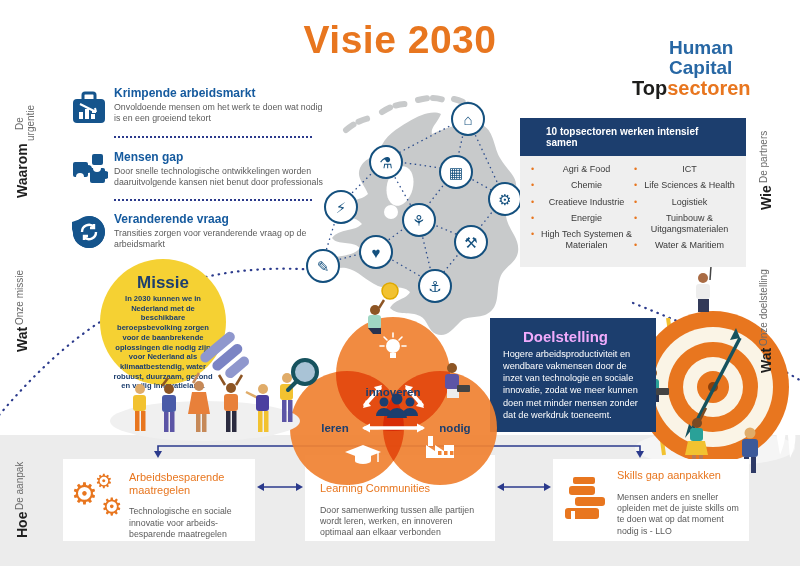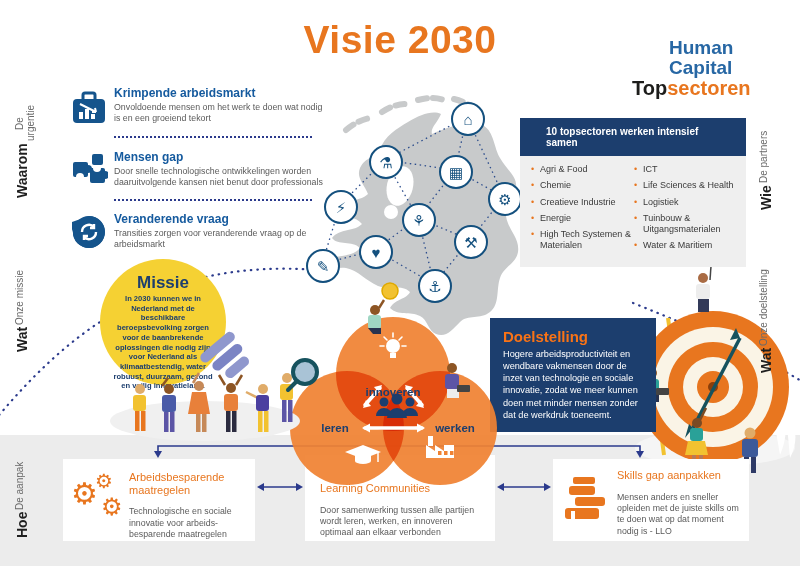--- a/index.html
+++ b/index.html
@@ -29,32 +29,32 @@
   .usep{position:absolute;left:114px;width:198px;border-top:2px dotted #2B3A8C;z-index:4;}
   
   .map{position:absolute;left:280px;top:88px;width:260px;height:250px;z-index:2;}
   .nicon{position:absolute;width:30px;height:30px;border:2.5px solid #14507E;border-radius:50%;
          background:#fff;color:#14507E;display:flex;align-items:center;justify-content:center;
          font-size:15px;line-height:1;z-index:3;}
   
   .tsbox{position:absolute;left:520px;top:118px;width:226px;z-index:5;}
   .tsbox .hd{background:#1C3E6E;color:#fff;font-weight:bold;font-size:10px;padding:8px 26px;}
   .tsbox .bd{background:#EFEFEF;display:flex;padding:8px 10px 10px;}
-  .tsbox ul{list-style:none;margin:0;padding:0;width:50%;}
+  .tsbox ul{list-style:none;margin:0;padding:0;width:50%;text-align:center;}
   .tsbox li{font-size:9px;color:#3A3A3A;margin:0 0 5px;position:relative;padding-left:10px;line-height:1.25;}
   .tsbox li::before{content:"•";color:#E8761F;position:absolute;left:1px;top:0;}
   
   .missie{position:absolute;left:100px;top:259px;width:126px;height:126px;border-radius:50%;
           background:#F5D133;z-index:4;text-align:center;}
   .missie .tt{font-size:17px;font-weight:bold;color:#1C3E6E;margin-top:14px;}
   .missie .bd{font-size:7.6px;color:#1C3E6E;line-height:1.28;padding:1px 10px 0;font-weight:bold;}
   
   .doel{position:absolute;left:490px;top:318px;width:166px;height:114px;background:#1C3E6E;
         z-index:5;box-sizing:border-box;padding:10px 13px;}
-  .doel .tt{color:#f97316;font-size:15px;font-weight:bold;margin-bottom:3px;}
+  .doel .tt{color:#f0abfc;font-size:15px;font-weight:bold;margin-bottom:3px;margin-left:20px;}
   .doel .bd{color:#fff;font-size:9.2px;line-height:1.32;}
   
   .venn{position:absolute;left:270px;top:300px;width:260px;height:200px;z-index:6;}
   .vlab{position:absolute;font-size:11.5px;font-weight:bold;color:#1C3E6E;text-align:center;z-index:7;}
   
   .card{position:absolute;background:#fff;z-index:4;box-sizing:border-box;}
   .card .tt{font-size:11px;font-weight:normal;color:#E8761F;line-height:1.15;margin-bottom:10px;}
   .card .bd{font-size:8.8px;color:#5A5A5A;line-height:1.3;}
   #card1{left:63px;top:459px;width:192px;height:82px;}
   #card1 .tx{position:absolute;left:66px;top:12px;width:118px;}
@@ -361,21 +361,21 @@
           <path d="M93 108 l8 -2 l-5 -6 z"></path>
         <path d="M135 85 l8 2 l-5 6 z"></path>
           <path d="M154 108 l-8 -2 l5 -6 z"></path>
         <path d="M92 128 l8 -4.5 v9 z"></path>
           <path d="M155 128 l-8 -4.5 v9 z"></path>
       </g>
     </svg>
   </div>
   <div class="vlab" style="left:348px;top:386px;width:90px;">innoveren</div>
   <div class="vlab" style="left:305px;top:422px;width:60px;">leren</div>
-  <div class="vlab" style="left:422px;top:422px;width:66px;">werken</div>
+  <div class="vlab" style="left:422px;top:422px;width:66px;">nodig</div>
 
   <svg class="layer" width="800" height="566" style="z-index:7">
     <ellipse cx="205" cy="421" rx="95" ry="20" fill="#F0F0F0"></ellipse>
     <g transform="rotate(-40 228 358)">
       <rect x="206" y="338" width="42" height="10" rx="5" fill="#8F97CD"></rect>
       <rect x="210" y="352" width="36" height="10" rx="5" fill="#7B84C4"></rect>
       <rect x="215" y="366" width="28" height="10" rx="5" fill="#8F97CD"></rect>
     </g>
     <g>
       <circle cx="140" cy="389" r="5" fill="#E0AC69"></circle>

